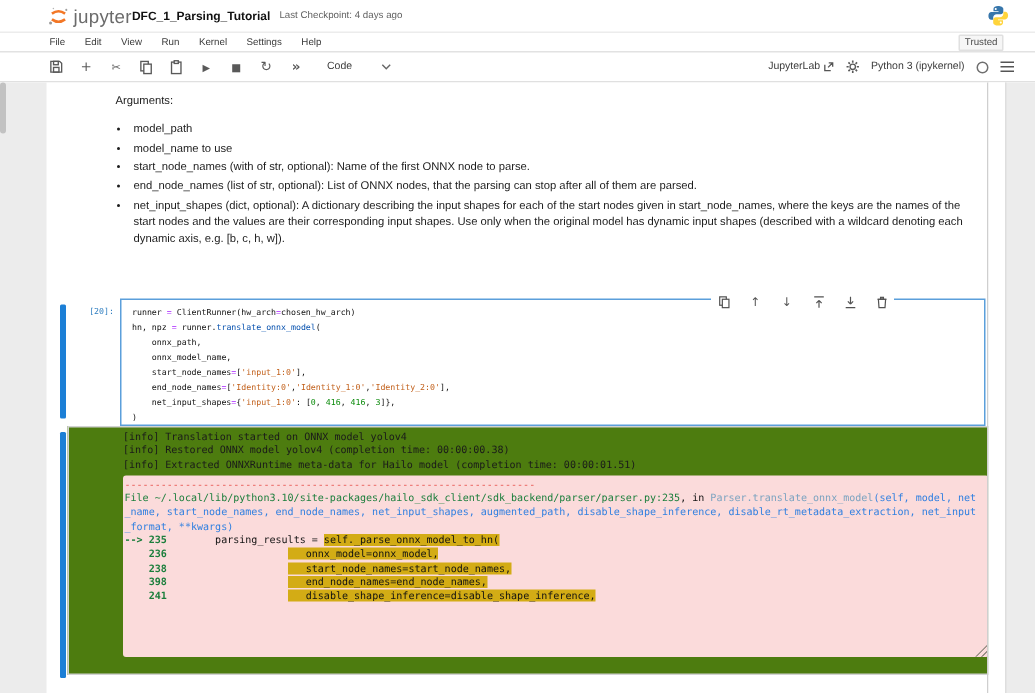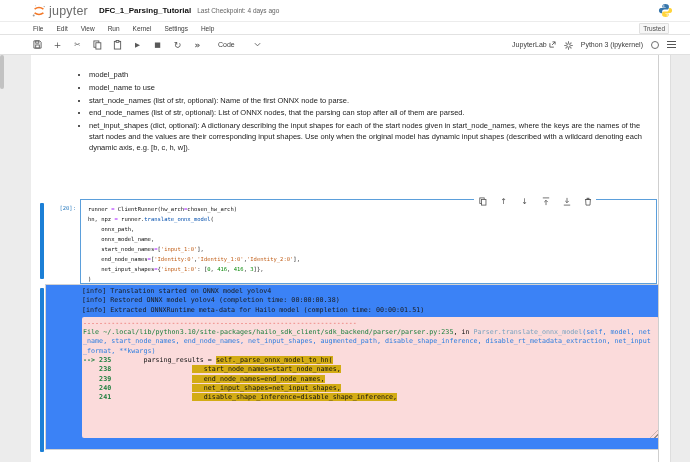--- a/index.html
+++ b/index.html
@@ -3,21 +3,21 @@
 <meta charset="utf-8">
 <style>
   * { margin:0; padding:0; box-sizing:border-box; }
   html,body { width:690px; height:462px; background:#fff; font-family:"Liberation Sans",sans-serif; overflow:hidden; }
   .app { position:relative; width:690px; height:462px; background:#fff; }
 
   
   .titlebar { position:absolute; left:0; top:0; width:100%; height:22px; border-bottom:1px solid #ececec; display:flex; align-items:center; }
   .jlogo { display:flex; align-items:flex-end; margin-left:32px; gap:3px; }
   .jlogo-text { font-size:12.5px; color:#6b6b6b; letter-spacing:.2px; }
-  .doc-title { margin-left:11px; font-size:8px; font-weight:bold; color:#111; }
+  .doc-title { margin-left:0; font-size:8px; font-weight:bold; color:#111; }
   .checkpoint { margin-left:6px; font-size:6.5px; color:#636363; }
   .pylogo { position:absolute; right:17px; top:3px; }
 
   
   .menubar { position:absolute; left:0; top:22px; width:100%; height:13px; border-bottom:1px solid #e2e2e2; display:flex; align-items:center; padding-left:33px; gap:13px; }
   .menu-item { font-size:6.5px; color:#3b3b3b; cursor:default; }
   .trusted { position:absolute; right:21px; top:1px; font-size:6.5px; color:#4d4d4d; background:#f6f6f6; border:1px solid #e0e0e0; border-radius:1px; padding:0 3px; line-height:9px; }
 
   
   .toolbar { position:absolute; left:0; top:35px; width:100%; height:20px; border-bottom:1px solid #e0e0e0; display:flex; align-items:center; padding-left:32px; gap:9px; }
@@ -50,21 +50,21 @@
   .collapser { position:absolute; width:4px; background:#1c7fd6; border-radius:1px; }
   .collapser.in { left:40px; top:148px; height:76px; }
   .collapser.out { left:40px; top:233px; height:164px; }
   .prompt { position:absolute; left:28px; top:150px; width:48px; text-align:right; font-family:"DejaVu Sans Mono",monospace; font-size:5.5px; color:#307fc1; }
   .editor { position:absolute; left:80px; top:144px; width:577px; height:85px; border:1px solid #5b9fdb; background:#fff; padding:4px 0 0 7px; }
   .code-lines .cl { font-family:"DejaVu Sans Mono",monospace; font-size:5.5px; line-height:10px; white-space:pre; color:#111; }
   .cell-toolbar { position:absolute; top:-5px; right:60px; display:flex; gap:10px; align-items:center; background:#fff; padding:0 3px; }
   .ctb { width:11px; height:12px; display:flex; align-items:center; justify-content:center; color:#525252; font-size:8px; font-family:"DejaVu Sans",sans-serif; }
 
   
-  .outbox { position:absolute; left:45px; top:229px; width:614px; height:166px; border:1px solid #d2d2d2; background:#3b82f6; overflow:hidden; }
+  .outbox { position:absolute; left:45px; top:229px; width:614px; height:166px; border:1px solid #d2d2d2; background:#4d7c0f; overflow:hidden; }
   .info { padding:2px 0 0 36px; font-family:"DejaVu Sans Mono",monospace; font-size:6.7px; line-height:9.3px; white-space:pre; color:#1a1a1a; }
   .errbox { position:relative; margin:2px 0 0 36px; width:577px; height:121px; background:#fbdbdb; padding:2px 0 0 1px; overflow:hidden; border-radius:2px; }
   .tb-lines .cl { font-family:"DejaVu Sans Mono",monospace; font-size:6.7px; line-height:9.3px; white-space:pre; }
   .grip { position:absolute; right:0; bottom:0; width:9px; height:9px;
           background:repeating-linear-gradient(135deg,#9a8f86 0 1px,transparent 1px 3px);
           clip-path:polygon(100% 0,100% 100%,0 100%); }
 
   
   .c-def{color:#111}
   .c-op{color:#aa22ff}
@@ -183,24 +183,25 @@
           <i></i>
         </span>
     </span>
   </div>
 
   <div class="main">
     <div class="left-rail"></div>
     <div class="left-thumb"></div>
 
     <div class="md">
+      <p>Arguments:</p>
       <ul>
           <li>model_path</li>
           <li>model_name to use</li>
-          <li>start_node_names (list of str, optional): Name of the first ONNX node to parse.</li>
+          <li>start_node_names (with of str, optional): Name of the first ONNX node to parse.</li>
           <li>end_node_names (list of str, optional): List of ONNX nodes, that the parsing can stop after all of them are parsed.</li>
           <li>net_input_shapes (dict, optional): A dictionary describing the input shapes for each of the start nodes given in start_node_names, where the keys are the names of the start nodes and the values are their corresponding input shapes. Use only when the original model has dynamic input shapes (described with a wildcard denoting each dynamic axis, e.g. [b, c, h, w]).</li>
         </ul>
     </div>
 
     <div class="collapser in"></div>
     <div class="prompt">[20]:</div>
     <div class="editor">
       <div class="cell-toolbar">
         <span class="ctb">
@@ -246,23 +247,23 @@
     <div class="collapser out"></div>
     <div class="outbox">
       <div class="info"><div>[info] Translation started on ONNX model yolov4</div><div>[info] Restored ONNX model yolov4 (completion time: 00:00:00.38)</div><div>[info] Extracted ONNXRuntime meta-data for Hailo model (completion time: 00:00:01.51)</div></div>
       <div class="errbox">
         <div class="tb-lines">
             <div class="cl"><span class="c-red">--------------------------------------------------------------------</span></div>
             <div class="cl"><span class="c-grn">File ~/.local/lib/python3.10/site-packages/hailo_sdk_client/sdk_backend/parser/parser.py:235</span><span class="c-def">, in </span><span class="c-cyn">Parser.translate_onnx_model</span><span class="c-blu">(self, model, net</span></div>
             <div class="cl"><span class="c-blu">_name, start_node_names, end_node_names, net_input_shapes, augmented_path, disable_shape_inference, disable_rt_metadata_extraction, net_input</span></div>
             <div class="cl"><span class="c-blu">_format, **kwargs)</span></div>
             <div class="cl"><span class="c-grnb">--&gt; </span><span class="c-grnb">235</span><span class="c-def">        parsing_results = </span><span class="c-def bg-y">self._parse_onnx_model_to_hn(</span></div>
+            <div class="cl"><span class="c-def">    </span><span class="c-grnb">236</span><span class="c-def">                    </span><span class="c-def bg-y">   onnx_model=onnx_model,</span></div>
             <div class="cl"><span class="c-def">    </span><span class="c-grnb">238</span><span class="c-def">                    </span><span class="c-def bg-y">   start_node_names=start_node_names,</span></div>
-            <div class="cl"><span class="c-def">    </span><span class="c-grnb">239</span><span class="c-def">                    </span><span class="c-def bg-y">   end_node_names=end_node_names,</span></div>
-            <div class="cl"><span class="c-def">    </span><span class="c-grnb">240</span><span class="c-def">                    </span><span class="c-def bg-y">   net_input_shapes=net_input_shapes,</span></div>
+            <div class="cl"><span class="c-def">    </span><span class="c-grnb">398</span><span class="c-def">                    </span><span class="c-def bg-y">   end_node_names=end_node_names,</span></div>
             <div class="cl"><span class="c-def">    </span><span class="c-grnb">241</span><span class="c-def">                    </span><span class="c-def bg-y">   disable_shape_inference=disable_shape_inference,</span></div>
           </div>
         <div class="grip"></div>
       </div>
     </div>
 
     <div class="v-divider"></div>
     <div class="right-gutter"></div>
     <div class="right-rail"></div>
   </div>

